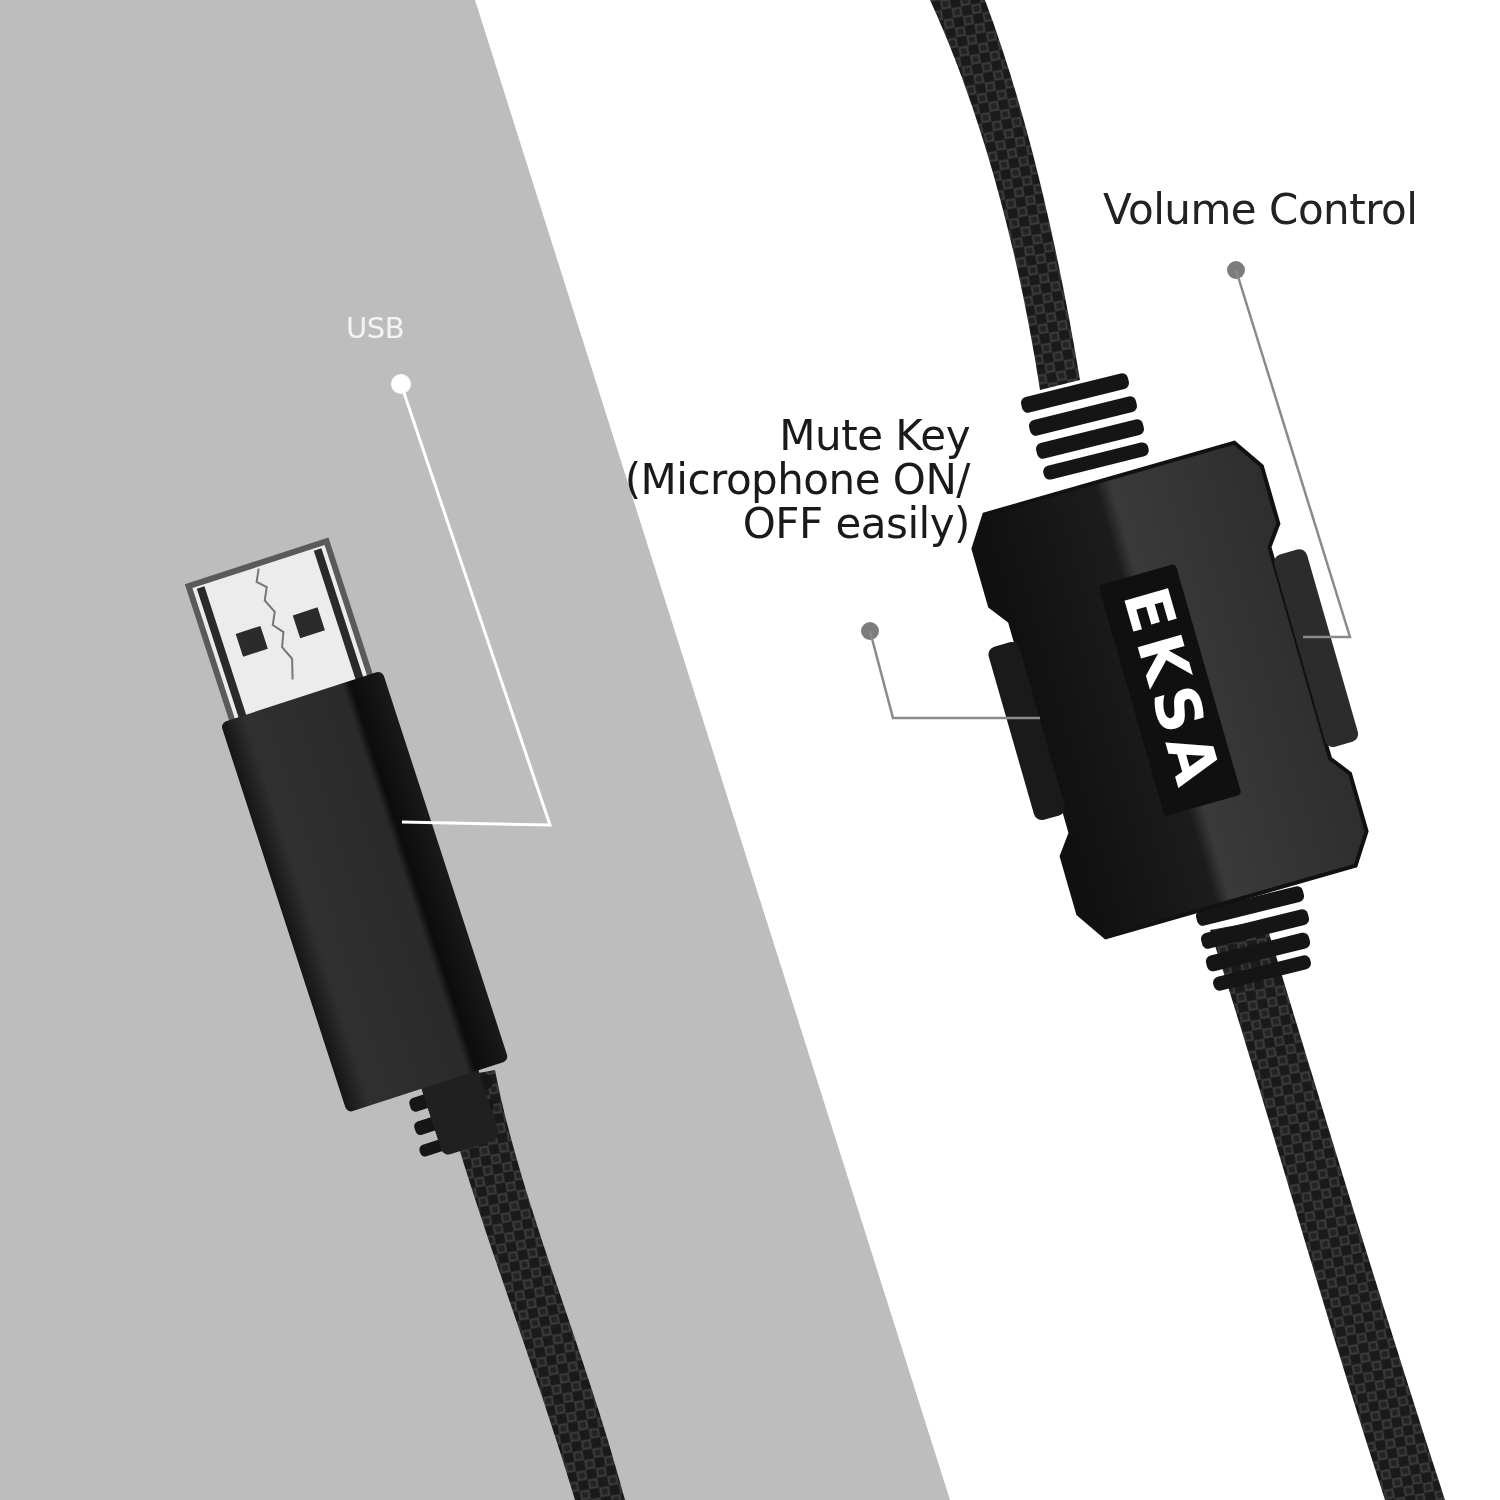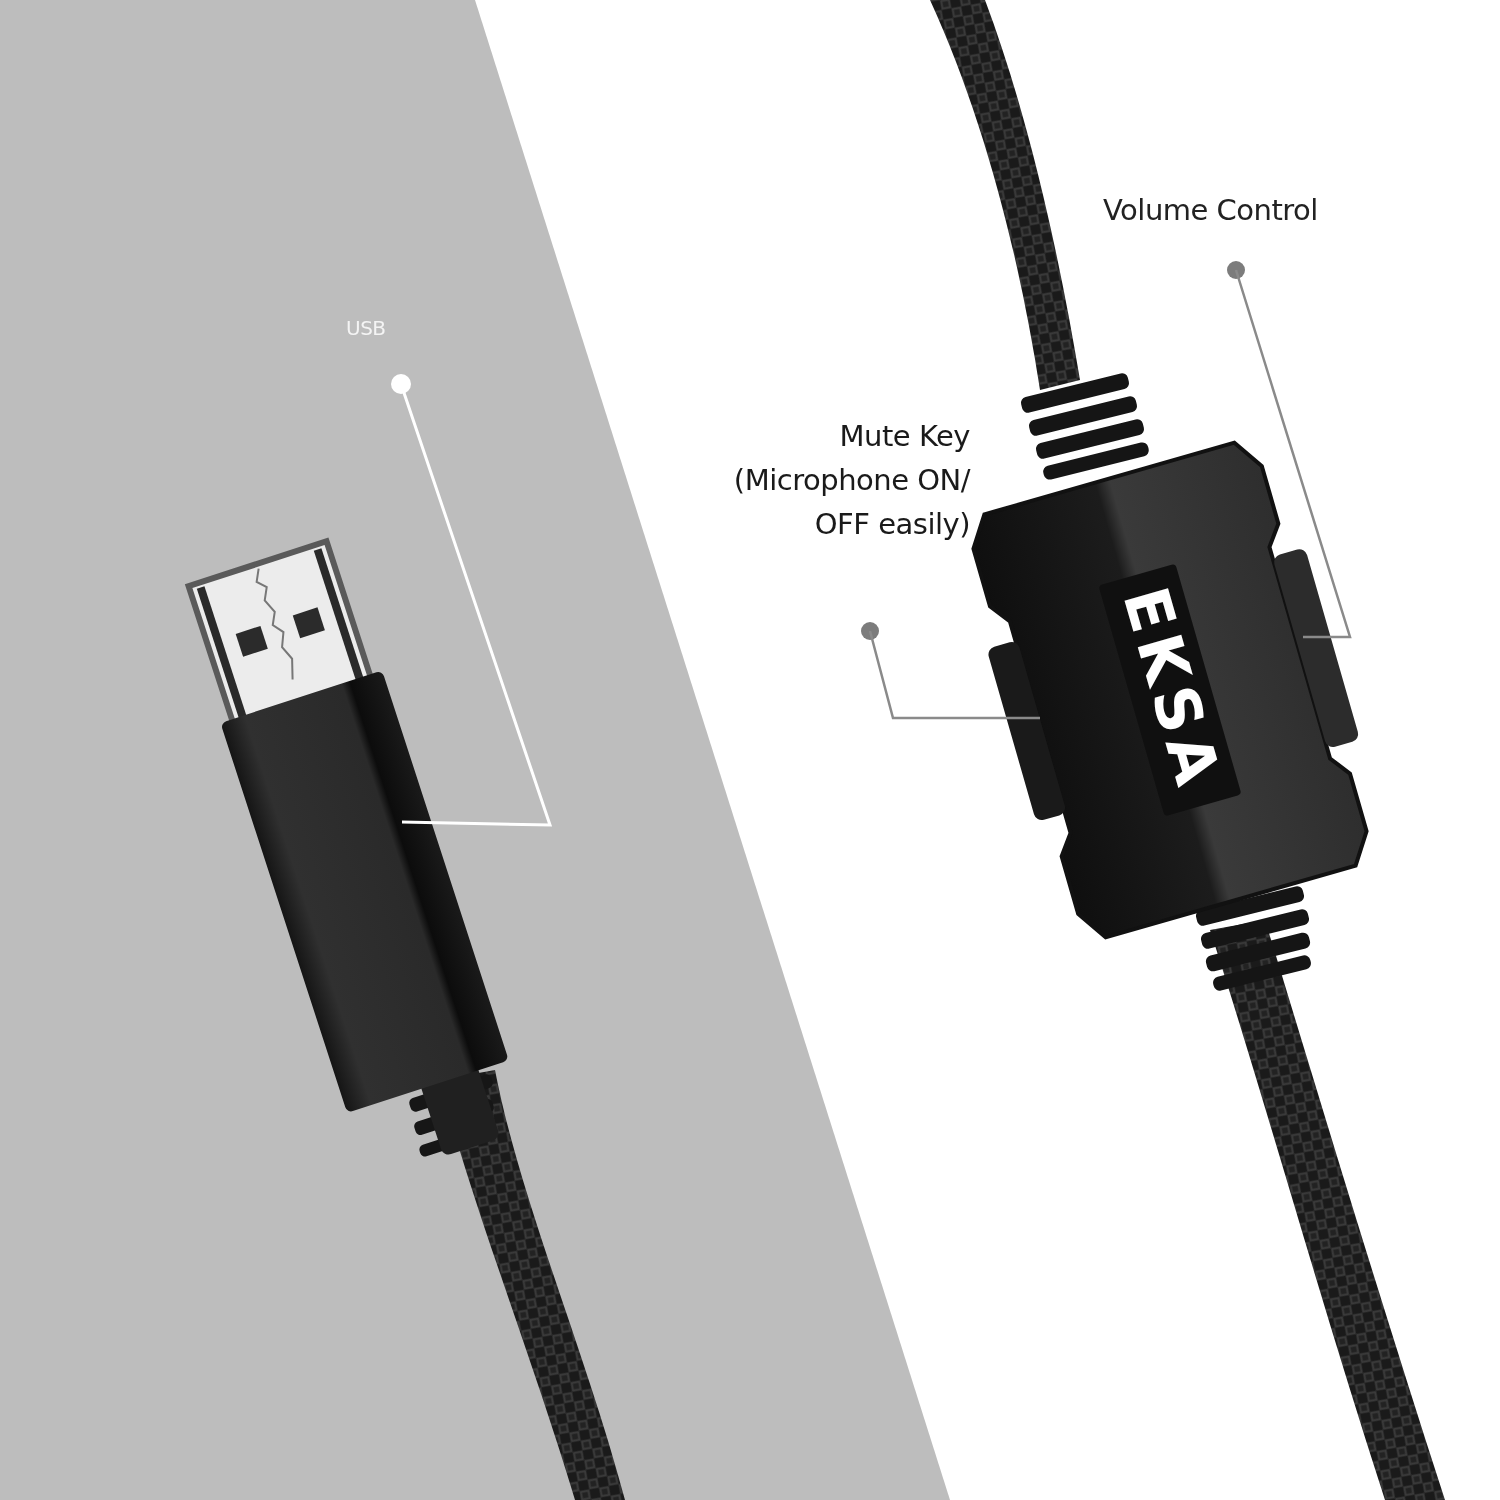--- a/index.html
+++ b/index.html
@@ -2,26 +2,26 @@
 <html><head>
 <meta charset="utf-8">
 <style>
   html, body { margin: 0; padding: 0; }
   body { width: 1500px; height: 1500px; overflow: hidden; background: #ffffff; }
   .stage { position: relative; width: 1500px; height: 1500px; overflow: hidden; background: #ffffff; }
   .stage svg.scene { position: absolute; left: 0; top: 0; }
   .label {
     position: absolute;
     font-family: "DejaVu Sans", sans-serif;
-    font-size: 29px;
+    font-size: 42px;
     line-height: 44px;
     letter-spacing: -0.5px;
     white-space: pre;
   }
-  .label-usb { left: 346px; top: 306px; color: #f4f4f4; font-size: 20px; }
+  .label-usb { left: 346px; top: 306px; color: #f4f4f4; font-size: 29px; }
   .label-volume { left: 1103px; top: 188px; color: #222222; }
   .label-mute { right: 530px; top: 414px; color: #1a1a1a; text-align: right; margin-left: 23px; }
 </style>
 </head>
 <body>
 
 <div class="stage">
   <svg class="scene" width="1500" height="1500" viewBox="0 0 1500 1500">
     <defs>
       <pattern id="braid" width="14" height="14" patternUnits="userSpaceOnUse" patternTransform="rotate(35)">

